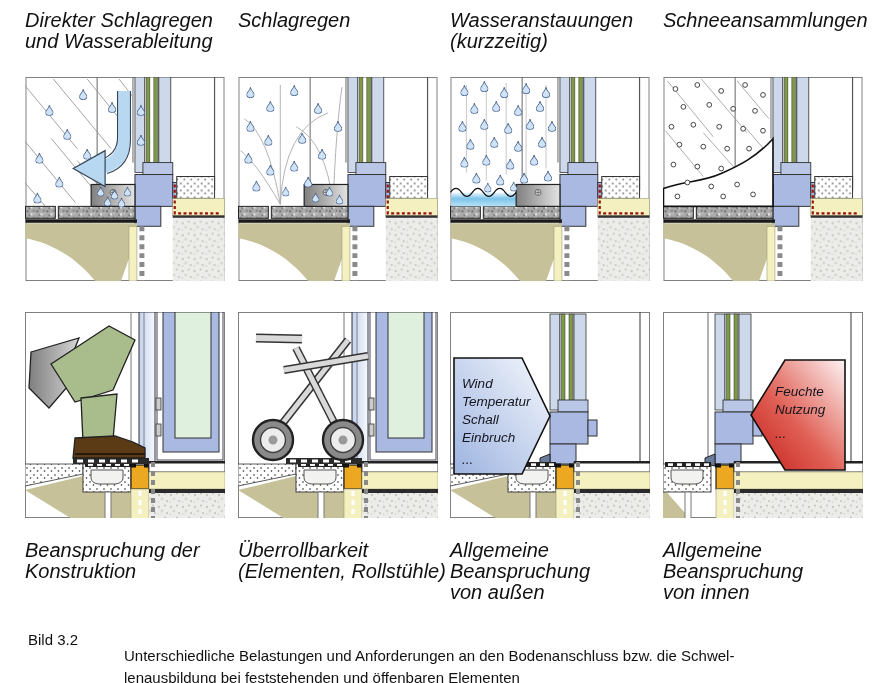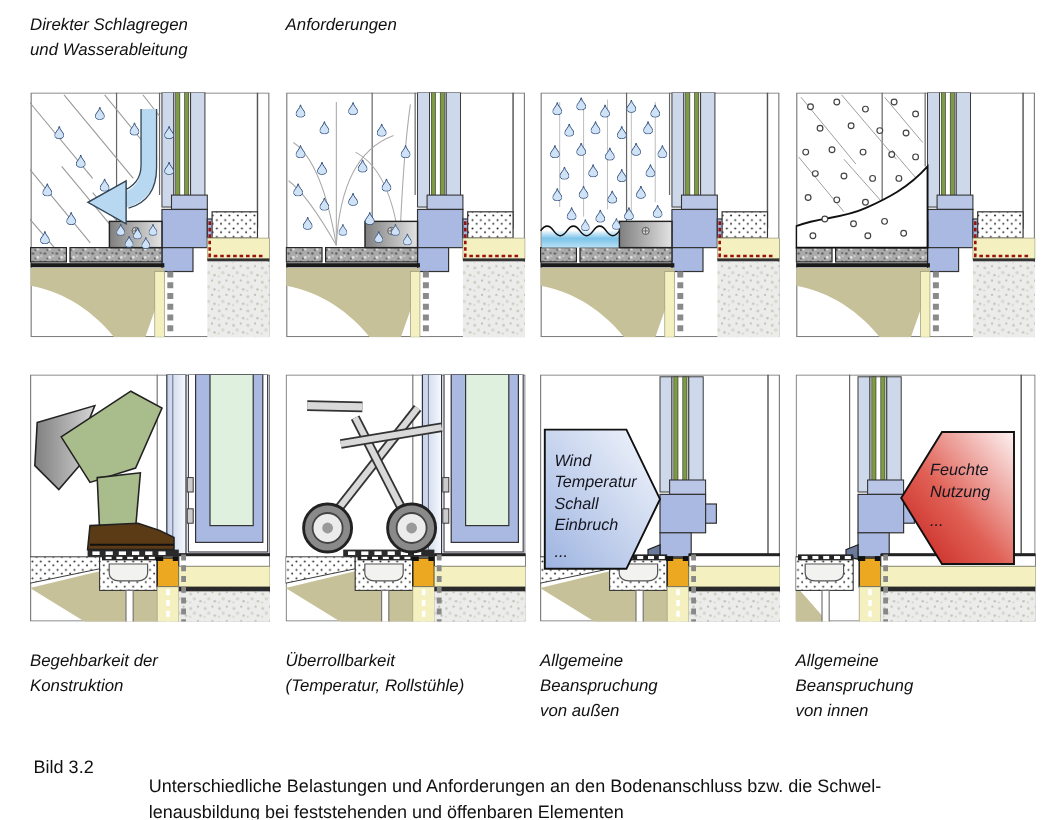--- a/index.html
+++ b/index.html
@@ -1,18 +1,18 @@
 <!DOCTYPE html>
 <html><head>
 <meta charset="utf-8">
 <style>
   html,body{margin:0;padding:0;background:#fff;}
   #page{position:relative;width:872px;height:683px;background:#fff;overflow:hidden;
         font-family:"Liberation Sans","DejaVu Sans",sans-serif;color:#111;}
-  .panel-label{position:absolute;width:210px;font-style:italic;font-size:14px;
+  .panel-label{position:absolute;width:210px;font-style:italic;font-size:20px;
         line-height:21px;white-space:pre-line;color:#111;}
   .panel{position:absolute;width:200px;}
   .caption{position:absolute;top:629px;left:28px;width:820px;font-size:15px;line-height:22px;}
   .caption .num{position:absolute;left:0;top:0;font-weight:normal;white-space:nowrap;}
   .caption .txt{position:absolute;left:96px;top:16px;width:724px;white-space:pre-line;}
   svg text{font-family:"Liberation Sans","DejaVu Sans",sans-serif;}
   .arrow-text{font-style:italic;font-size:13.5px;fill:#15151f;}
 </style>
 </head>
 <body>
@@ -139,21 +139,24 @@
         <rect x="74" y="147.5" width="6" height="3" fill="#fff"></rect>
           <rect x="85" y="147.5" width="6" height="3" fill="#fff"></rect>
         <rect x="96" y="147.5" width="6" height="3" fill="#fff"></rect>
           <rect x="107" y="147.5" width="6" height="3" fill="#fff"></rect>
       </g>
     </defs>
   </svg>
 
   <div class="panel-label" style="left:25px;top:10px">Direkter Schlagregen
 und Wasserableitung</div>
-  <div class="panel-label" style="left:238px;top:10px">Anforderungen</div>
+  <div class="panel-label" style="left:238px;top:10px">Schlagregen</div>
+  <div class="panel-label" style="left:450px;top:10px">Wasseranstauungen
+(kurzzeitig)</div>
+  <div class="panel-label" style="left:663px;top:10px">Schneeansammlungen</div>
 
   <svg class="panel" style="left:25px;top:77px" width="200" height="204" viewBox="0 0 200 205">
     <rect x="0.5" y="0.5" width="199" height="204" fill="#fff" stroke="#808080"></rect>
     <g stroke="#666" stroke-width="1">
       <line x1="72" y1="0" x2="72" y2="108"></line>
         <line x1="108" y1="0" x2="108" y2="86"></line>
     </g>
     <g stroke="#999" stroke-width="0.9">
       <line x1="-6" y1="2" x2="52" y2="72"></line>
         <line x1="28" y1="2" x2="86" y2="72"></line>
@@ -419,24 +422,24 @@
       <line x1="75" y1="150" x2="75" y2="210" stroke="#888" stroke-width="4" stroke-dasharray="5,4"></line>
     </g>
     <g>
       <polygon points="182,48 122,48 88,103 122,158 182,158" fill="url(#gArrR)" stroke="#111" stroke-width="1.6"></polygon>
       <text class="arrow-text" x="112" y="84">Feuchte</text>
       <text class="arrow-text" x="112" y="102">Nutzung</text>
       <text class="arrow-text" x="112" y="126">...</text>
     </g>
   </svg>
 
-  <div class="panel-label" style="left:25px;top:540px">Begehbarkeit der
+  <div class="panel-label" style="left:25px;top:540px">Beanspruchung der
 Konstruktion</div>
   <div class="panel-label" style="left:238px;top:540px">Überrollbarkeit
-(Temperatur, Rollstühle)</div>
+(Elementen, Rollstühle)</div>
   <div class="panel-label" style="left:450px;top:540px">Allgemeine
 Beanspruchung
 von außen</div>
   <div class="panel-label" style="left:663px;top:540px">Allgemeine
 Beanspruchung
 von innen</div>
 
   <div class="caption">
     <span class="num">Bild 3.2</span>
     <span class="txt">Unterschiedliche Belastungen und Anforderungen an den Bodenanschluss bzw. die Schwel-

